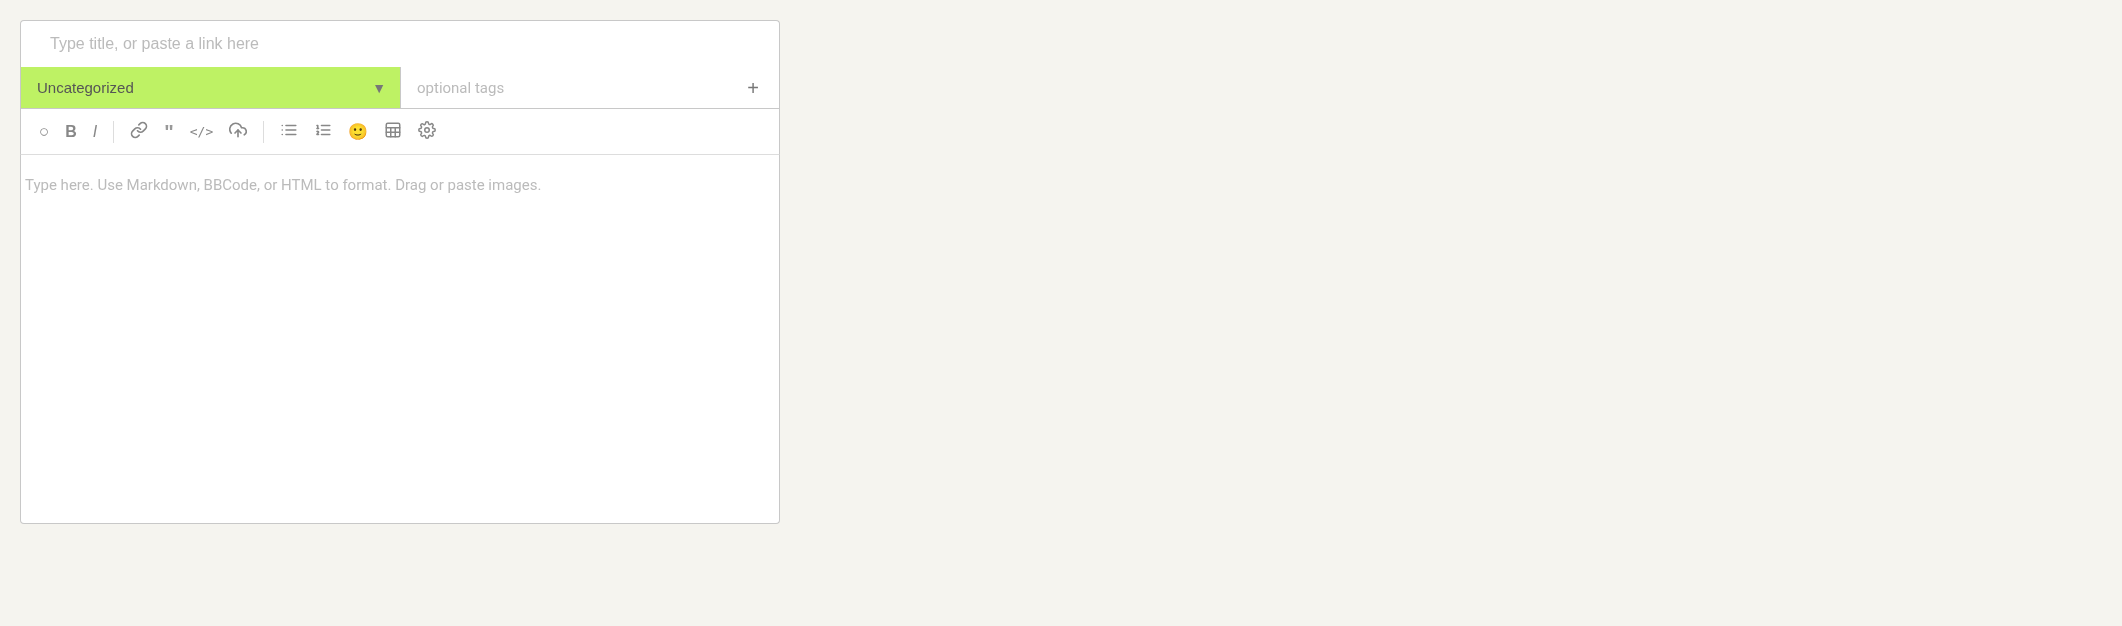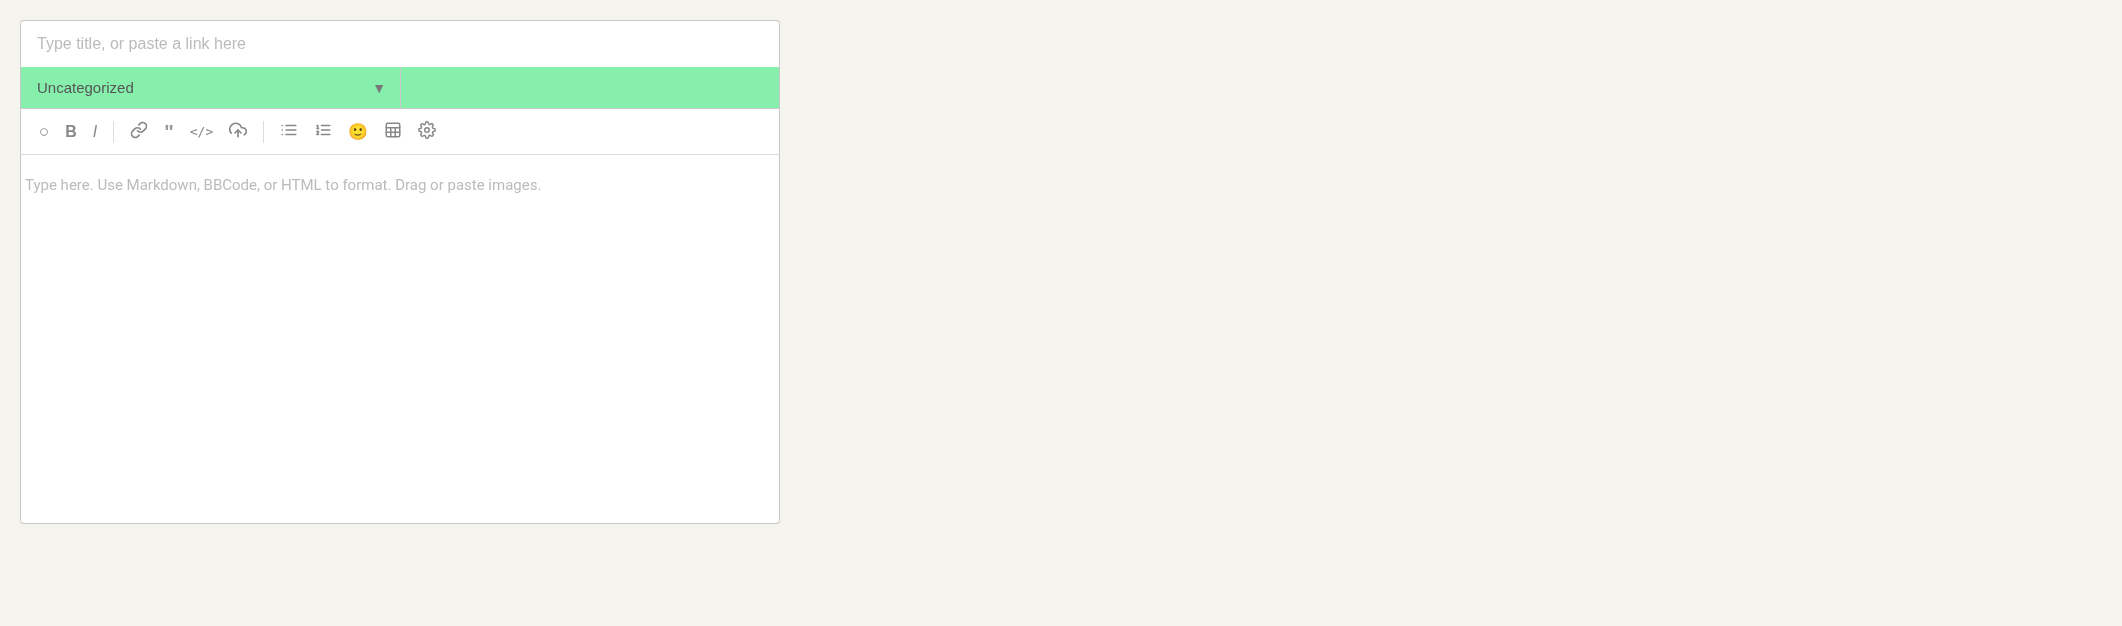--- a/index.html
+++ b/index.html
@@ -22,39 +22,39 @@
       width: 760px;
       display: flex;
       flex-direction: column;
       gap: 0;
     }
 
     .title-input {
       width: 100%;
       border: 1px solid #c8c8c8;
       border-bottom: none;
-      padding: 14px 16px;
+      padding: 14px 29px;
       font-size: 16px;
       color: #999;
       outline: none;
       background: #fff;
       border-radius: 4px 4px 0 0;
     }
 
     .title-input::placeholder {
       color: #bbb;
     }
 
     .meta-row {
       display: flex;
       width: 100%;
       border: 1px solid #c8c8c8;
       border-top: none;
       border-bottom: none;
-      background: #86efac;
+      background: #bef264;
     }
 
     .category-select-wrapper {
       flex: 0 0 auto;
       width: 380px;
       border-right: 1px solid #c8c8c8;
       position: relative;
       display: flex;
       align-items: center;
     }
@@ -178,20 +178,24 @@
   <div class="meta-row">
     <div class="category-select-wrapper">
       <select class="category-select">
         <option>Uncategorized</option>
         <option>General</option>
         <option>News</option>
         <option>Questions</option>
       </select>
       <span class="select-arrow">▼</span>
     </div>
+    <div class="tags-wrapper">
+      <span class="tags-placeholder">optional tags</span>
+      <button class="tags-add-btn">+</button>
+    </div>
   </div>
 
   <div class="toolbar">
     <button class="toolbar-btn" title="Comment">
       <span>○</span>
     </button>
 
     <button class="toolbar-btn bold" title="Bold">
       <span><strong>B</strong></span>
     </button>

